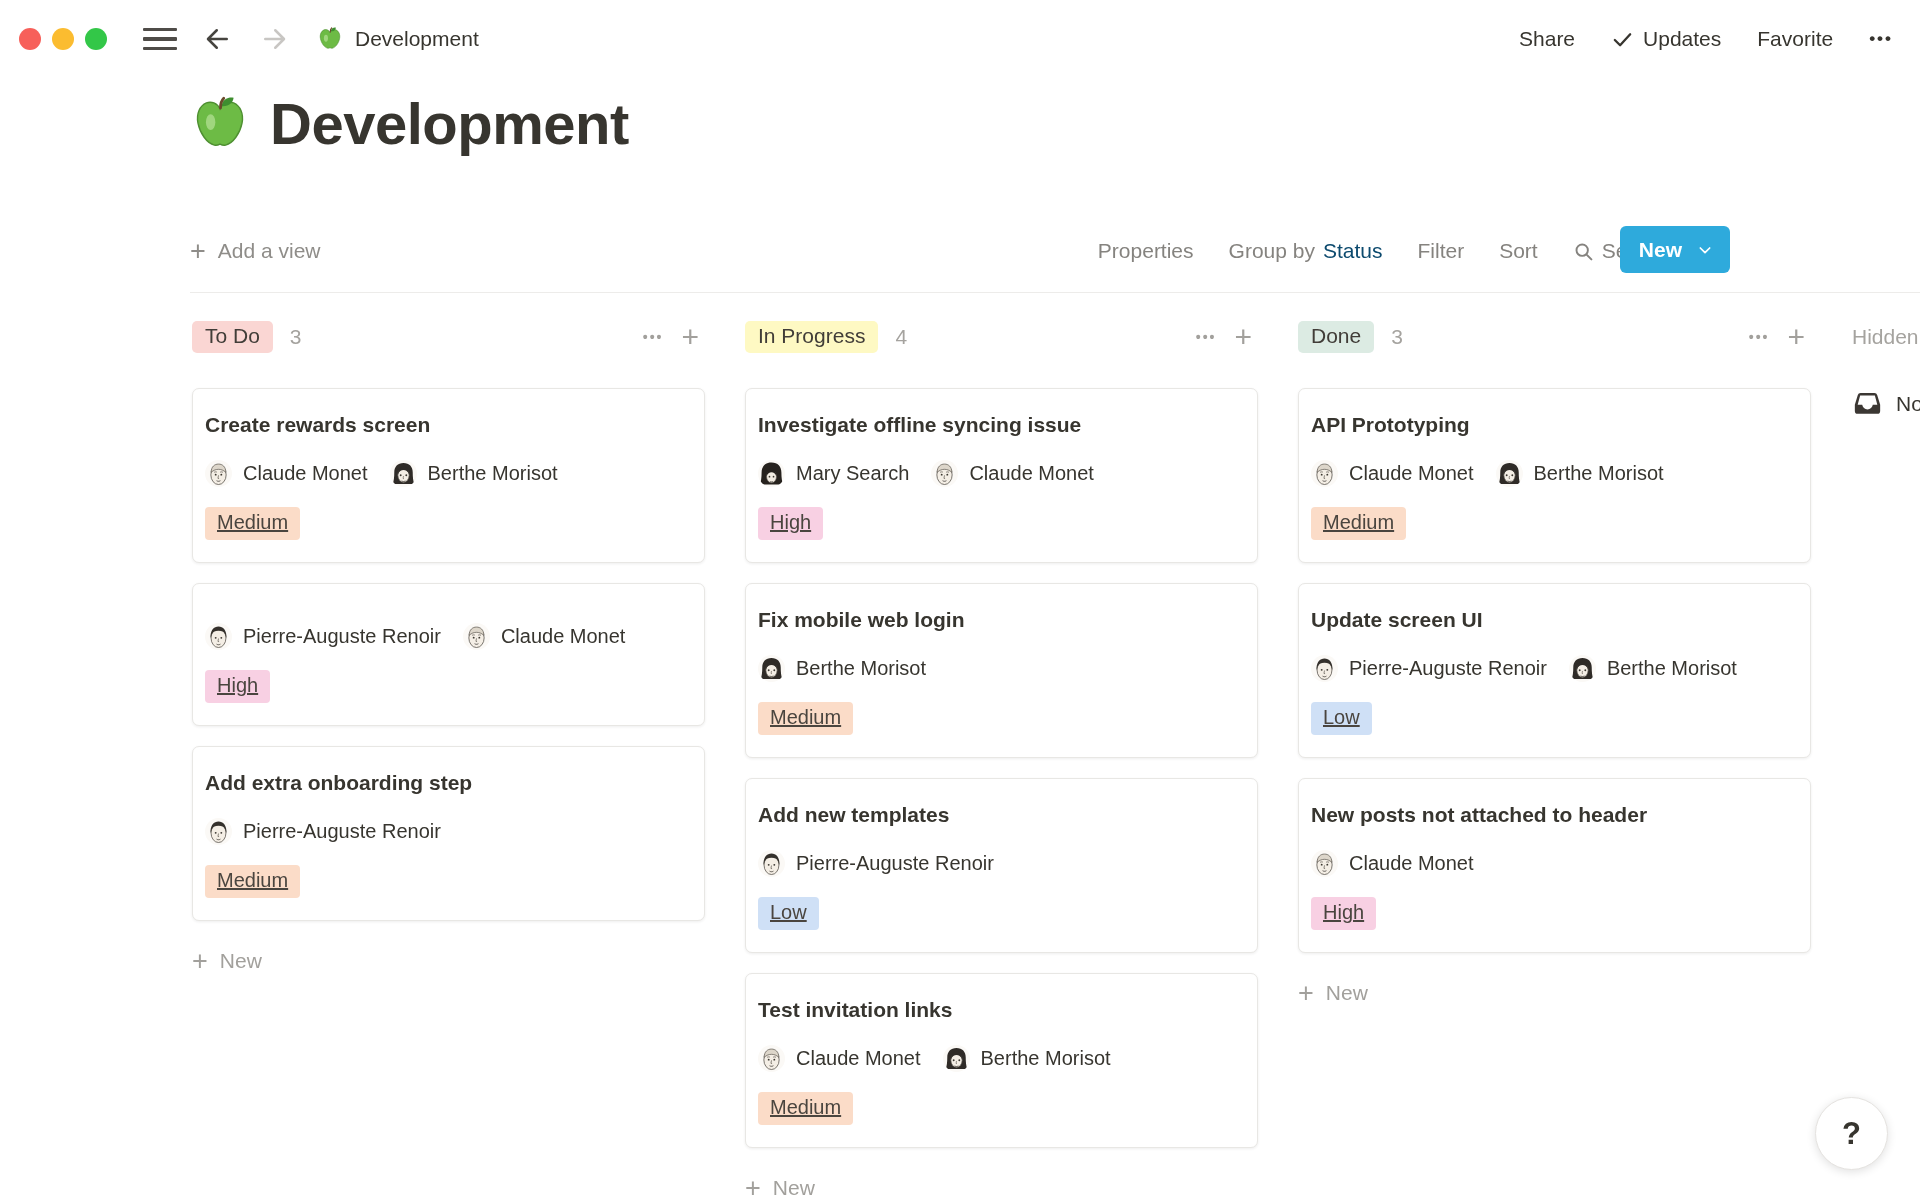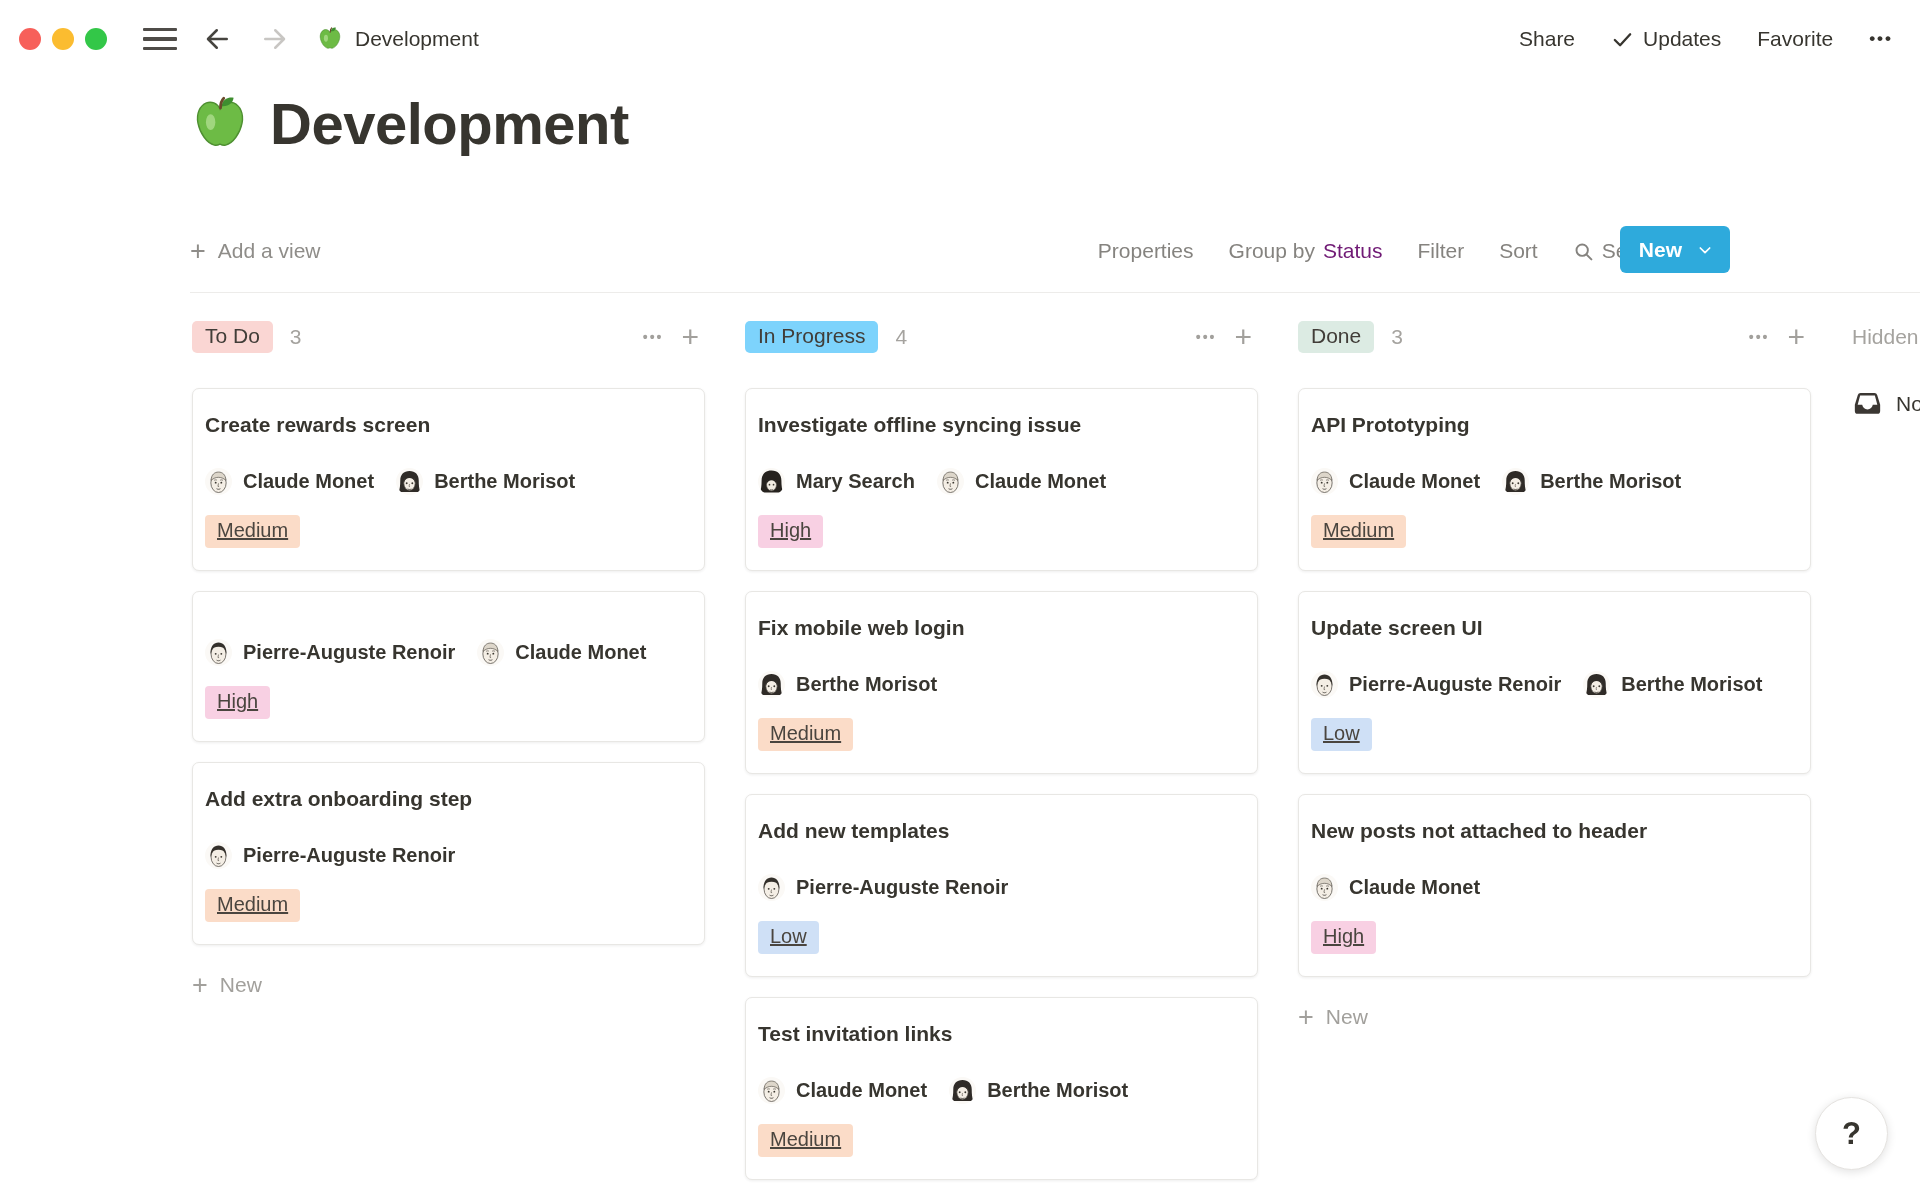--- a/index.html
+++ b/index.html
@@ -26,41 +26,41 @@
   .page-emoji { width:60px; height:60px; cursor:pointer; }
   .page-title { font-size:58px; font-weight:700; letter-spacing:-0.5px; }
 
   
   .toolbar { position:absolute; left:190px; right:0; top:226px; height:50px;
     display:flex; align-items:center; }
   .tb-left { display:flex; align-items:center; gap:12px; color:#8F8D89; font-size:21px; cursor:pointer; }
   .tb-left .plus { font-size:27px; font-weight:300; line-height:20px; }
   .tb-items { margin-left:auto; display:flex; align-items:center; gap:35px; padding-right:195px; }
   .tb-item { color:#85837F; font-size:21px; cursor:pointer; display:flex; align-items:center; gap:8px; }
-  .tb-item .dark { color:#701a75; }
+  .tb-item .dark { color:#0c4a6e; }
   .tb-dots { color:#85837F; font-size:15px; letter-spacing:2px; font-weight:700; cursor:pointer; }
   .new-btn { position:absolute; right:190px; top:0; height:47px; border:none; border-radius:6px;
     color:#fff; font-size:21px; font-weight:600; font-family:inherit; display:flex; align-items:center;
     gap:15px; padding:0 17px 0 19px; cursor:pointer; }
   .divider { position:absolute; left:190px; right:0; top:292px; height:1px; background:#EDECEA; }
 
   
   .column { position:absolute; top:318px; width:513px; }
   .col-head { height:38px; display:flex; align-items:center; }
   .col-pill { display:inline-flex; align-items:center; padding:3px 13px 5px; border-radius:5px;
     font-size:21px; color:#413D38; cursor:pointer; }
   .col-count { margin-left:17px; font-size:21px; color:#A5A39F; }
   .col-controls { margin-left:auto; display:flex; align-items:center; gap:18px; padding-right:6px; }
   .col-dots { color:#A2A09C; font-size:14px; letter-spacing:2px; font-weight:700; cursor:pointer; }
   .col-plus { color:#A2A09C; font-size:30px; font-weight:300; line-height:26px; cursor:pointer; }
   .cards { margin-top:32px; display:flex; flex-direction:column; gap:20px; }
   .card { background:#fff; border:1px solid #E8E7E4; border-radius:7px;
     box-shadow:0 1px 3px rgba(15,15,15,.07); padding:20px 12px 22px; cursor:pointer; }
   .card-title { font-size:21px; font-weight:600; line-height:32px; }
-  .assignees { margin-top:22px; display:flex; flex-wrap:wrap; column-gap:22px; row-gap:2px;font-weight:bold; }
+  .assignees { margin-top:14px; display:flex; flex-wrap:wrap; column-gap:22px; row-gap:2px; }
   .assignee { display:flex; align-items:center; gap:11px; height:36px; }
   .avatar { width:27px; height:27px; border-radius:50%; overflow:hidden; flex:0 0 27px; }
   .avatar svg { width:100%; height:100%; display:block; }
   .a-name { font-size:20px; color:#37352F; }
   .tag { margin-top:16px; display:inline-flex; align-items:center; padding:4px 12px 6px;
     border-radius:4px; font-size:20px; color:#4A453F;text-decoration:underline; }
   .new-row { margin-top:28px; display:flex; align-items:center; gap:12px; color:#A2A09C;
     font-size:21px; cursor:pointer; }
   .new-row .plus { font-size:27px; font-weight:300; line-height:22px; }
 
@@ -264,21 +264,21 @@
           <div><span class="tag" style="background: rgb(251, 220, 200);">Medium</span></div>
         </div>
       </div>
       <div class="new-row">
         <span class="plus">+</span>
         <span>New</span>
       </div>
     </div>
     <div class="column" style="left: 745px;">
       <div class="col-head">
-        <span class="col-pill" style="background: #7dd3fc;">In Progress</span>
+        <span class="col-pill" style="background: #fef9c3;">In Progress</span>
         <span class="col-count">4</span>
         <div class="col-controls">
           <span class="col-dots">•••</span>
           <span class="col-plus">+</span>
         </div>
       </div>
       <div class="cards">
         <div class="card">
           <div class="card-title">Investigate offline syncing issue</div>
           <div class="assignees">

